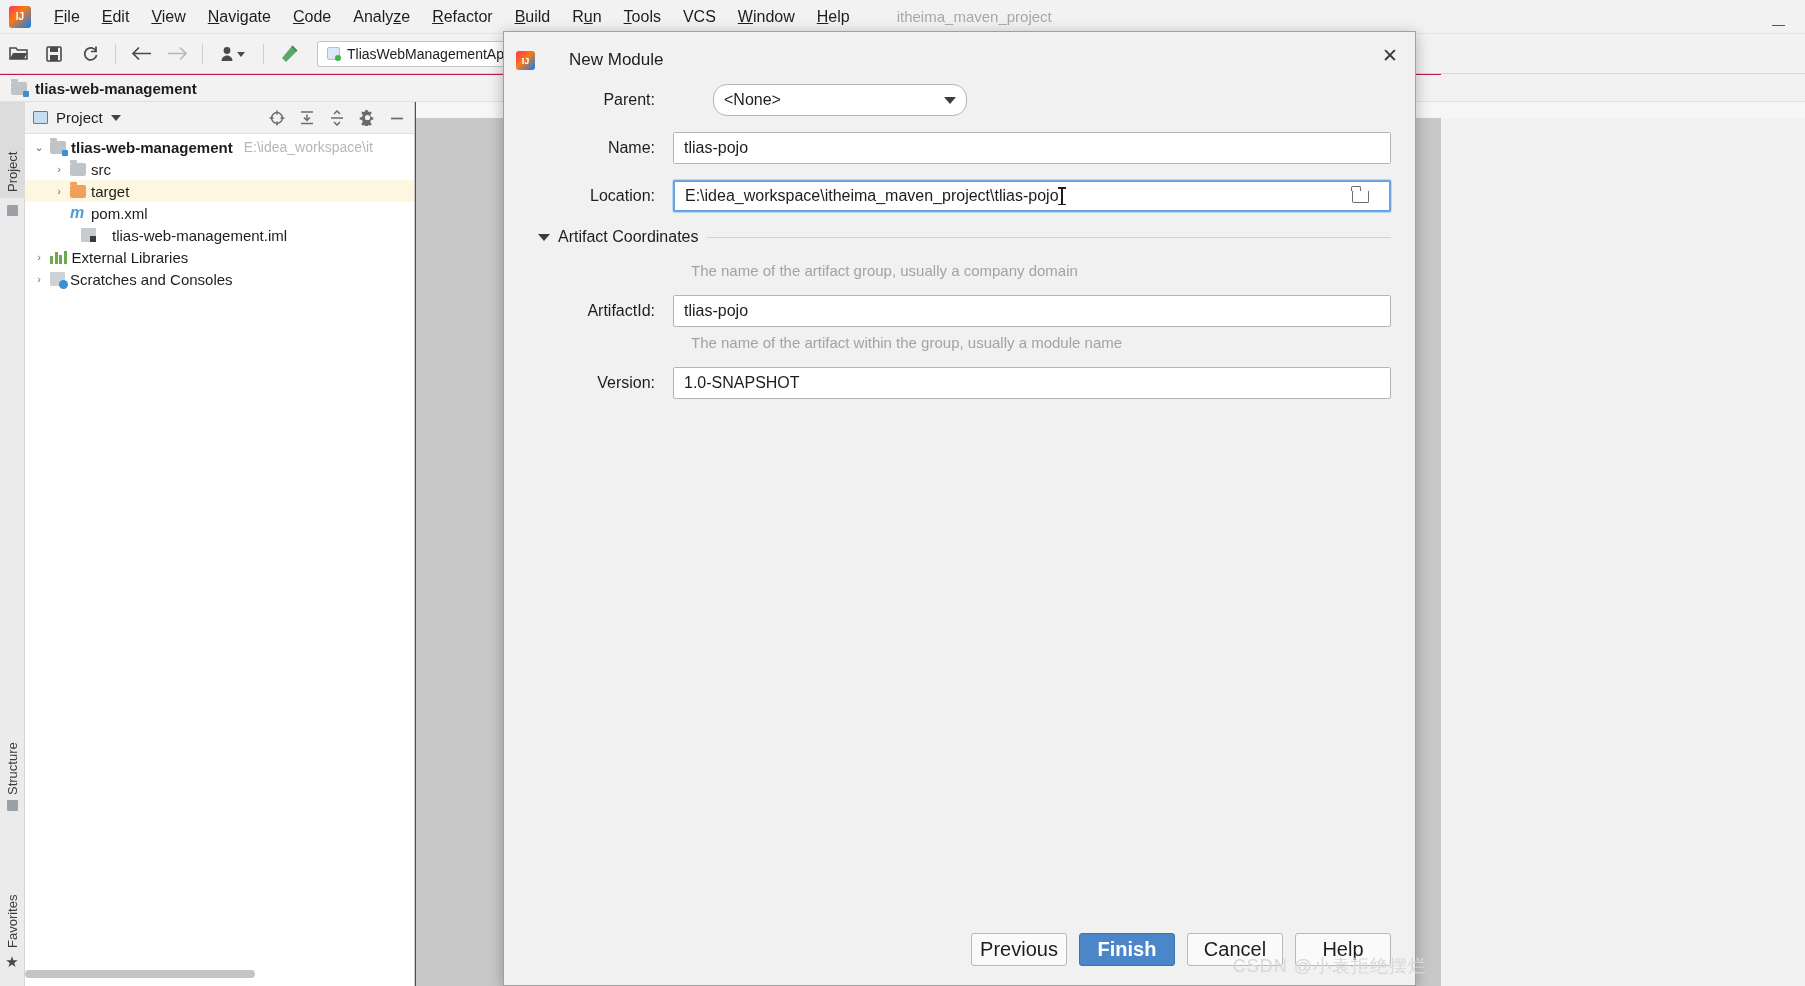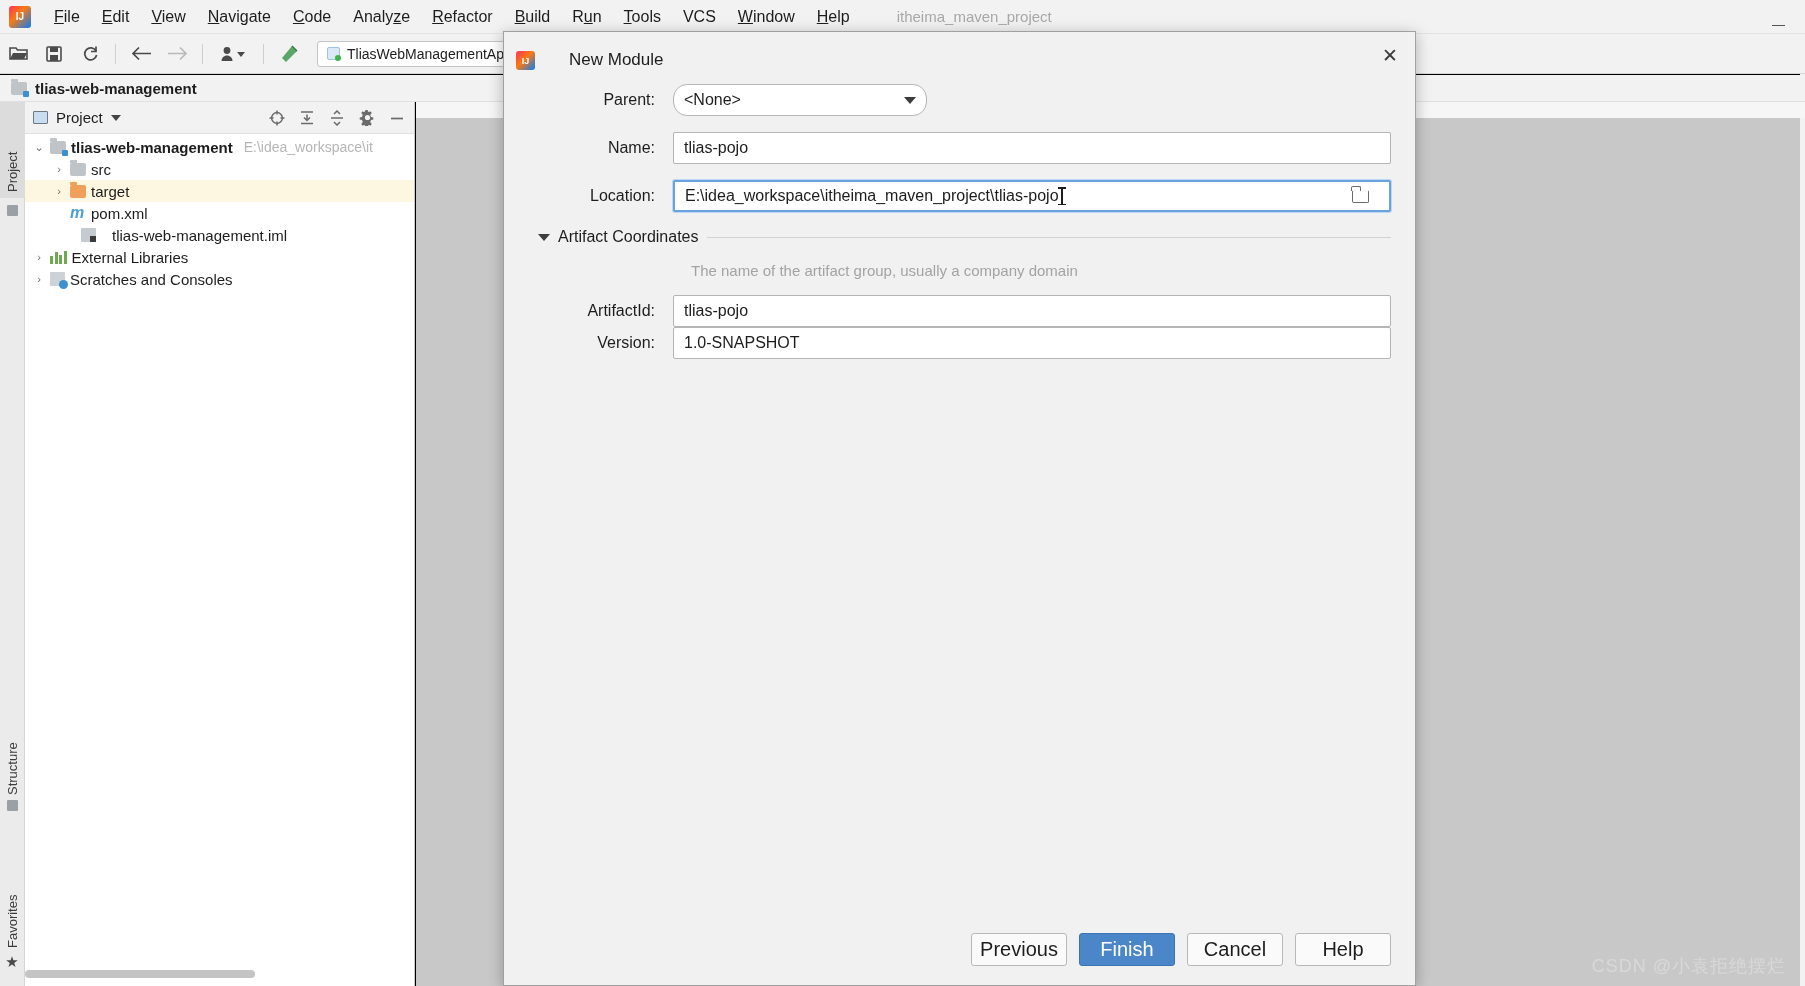--- a/index.html
+++ b/index.html
@@ -4,22 +4,22 @@
 <style>
   * { box-sizing: border-box; margin:0; padding:0; }
   html, body {
     width: 1805px; height: 986px;
     overflow: hidden;
     background: #f2f2f2;
     font-family: "Liberation Sans", sans-serif;
   }
   #app {
     position: relative;
-    width: 1800px; height: 986px;
-    background: #000000;
+    width: 1441px; height: 986px;
+    background: #be185d;
   }
 
   
   .menubar {
     position:absolute; top:0; left:0; width:1805px; height:34px;
     background:#f2f2f2; display:flex; align-items:center;
     border-bottom:1px solid #e3e3e3;
   }
   .ij-logo {
     width:22px; height:22px; margin-left:9px; margin-right:12px;
@@ -192,21 +192,21 @@
   .frow { display:flex; align-items:center; margin-bottom:16px; }
   .frow .flabel {
     width:145px; text-align:right; padding-right:18px;
     font-size:16px; color:#1d1d1d; flex:0 0 145px;
   }
   .ctl { flex:1 1 auto; }
 
   .combo {
     width:254px; height:32px; background:#fff; border:1px solid #b5b5b5;
     border-radius:14px; display:flex; align-items:center;
-    padding:0 10px; font-size:16px; color:#1d1d1d; position:relative;
+    padding:0 10px; font-size:16px; color:#1d1d1d; position:relative;margin-left:40px;
   }
   .combo .arr {
     position:absolute; right:10px; width:0;height:0;
     border-left:6px solid transparent;border-right:6px solid transparent;
     border-top:7px solid #3c3c3c;
   }
   .textfield {
     width:100%; height:32px; background:#fff; border:1px solid #b5b5b5;
     border-radius:2px; display:flex; align-items:center;
     padding:0 10px; font-size:16px; color:#1d1d1d;
@@ -246,21 +246,21 @@
   .dlg-footer {
     flex:0 0 60px; display:flex; align-items:center; justify-content:flex-end;
     padding:0 24px 12px 24px; gap:12px;
   }
   .btn {
     min-width:96px; height:33px; border:1px solid #b8b8b8; border-radius:3px;
     background:#fafafa; font-size:20px; color:#1d1d1d;
     display:flex; align-items:center; justify-content:center;
   }
   .btn.primary {
-    background:#4a86c8; border-color:#3b74b3; color:#fff; font-weight:normal;
+    background:#4a86c8; border-color:#3b74b3; color:#fff; font-weight:bold;
   }
 
   
   .watermark {
     position:absolute; right:14px; bottom:8px;
     font-size:18px; color:#d8d8d8;
     letter-spacing:1px; white-space:nowrap; user-select:none;
   }
   svg { display:block; }
 </style>
@@ -512,20 +512,21 @@
       <div class="hint">The name of the artifact group, usually a company domain</div>
 
       <div class="frow" style="margin-bottom:0;">
         <span class="flabel">ArtifactId:</span>
         <div class="ctl">
           <div class="textfield">
             <span>tlias-pojo</span>
           </div>
         </div>
       </div>
+      <div class="hint">The name of the artifact within the group, usually a module name</div>
 
       <div class="frow" style="margin-bottom:0;">
         <span class="flabel">Version:</span>
         <div class="ctl">
           <div class="textfield">
             <span>1.0-SNAPSHOT</span>
           </div>
         </div>
       </div>
 

